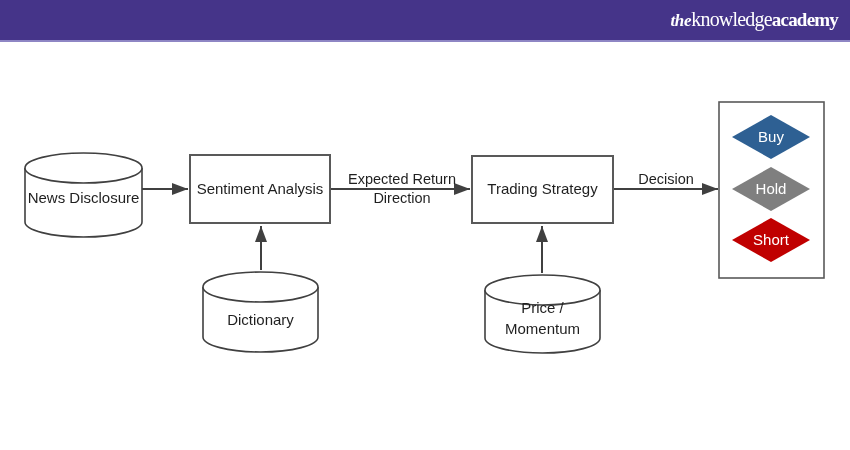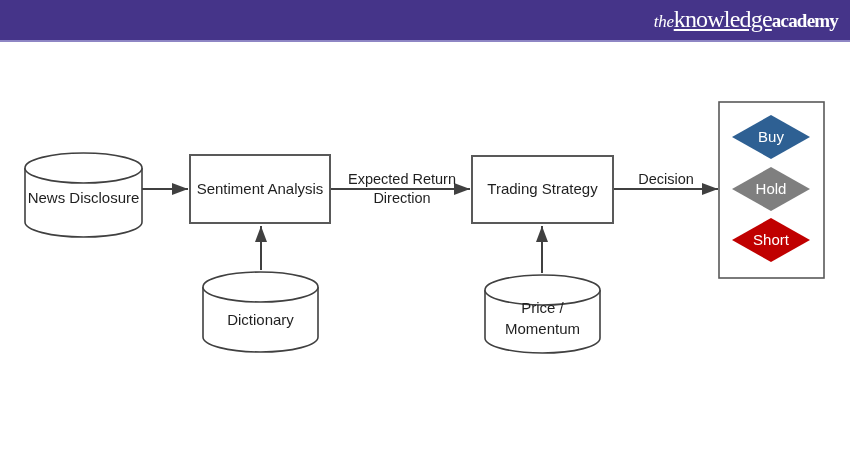--- a/index.html
+++ b/index.html
@@ -9,22 +9,22 @@
   }
   .header-bar{
     position:absolute;top:0;left:0;width:850px;height:40px;
     background:#453489;border-bottom:2px solid #8e86c4;
     display:flex;align-items:center;justify-content:flex-end;
   }
   .logo{
     color:#ffffff;padding-right:12px;white-space:nowrap;
     font-family:"Liberation Serif",serif;line-height:40px;
   }
-  .logo .the{font-style:italic;font-weight:400;font-size:17px;letter-spacing:-0.3px;}
-  .logo .knowledge{font-weight:400;font-size:24px;letter-spacing:-0.8px;text-decoration:underline;}
+  .logo .the{font-style:italic;font-weight:700;font-size:17px;letter-spacing:-0.3px;}
+  .logo .knowledge{font-weight:400;font-size:20px;letter-spacing:-0.8px;}
   .logo .academy{font-weight:700;font-size:19px;letter-spacing:-0.8px;}
   svg.diagram{position:absolute;top:0;left:0;}
   .node-label{fill:#1f1f1f;font-size:15px;font-family:"Liberation Sans",sans-serif;}
   .edge-label{fill:#1f1f1f;font-size:14.5px;font-family:"Liberation Sans",sans-serif;}
   .diamond-label{fill:#ffffff;font-size:15px;font-family:"Liberation Sans",sans-serif;}
   .shape{fill:#ffffff;stroke:#404040;stroke-width:1.6;}
   .box{fill:#ffffff;stroke:#595959;stroke-width:2;}
   .outbox{fill:#ffffff;stroke:#595959;stroke-width:1.6;}
   .edge{stroke:#404040;stroke-width:2;fill:none;}
 </style>

